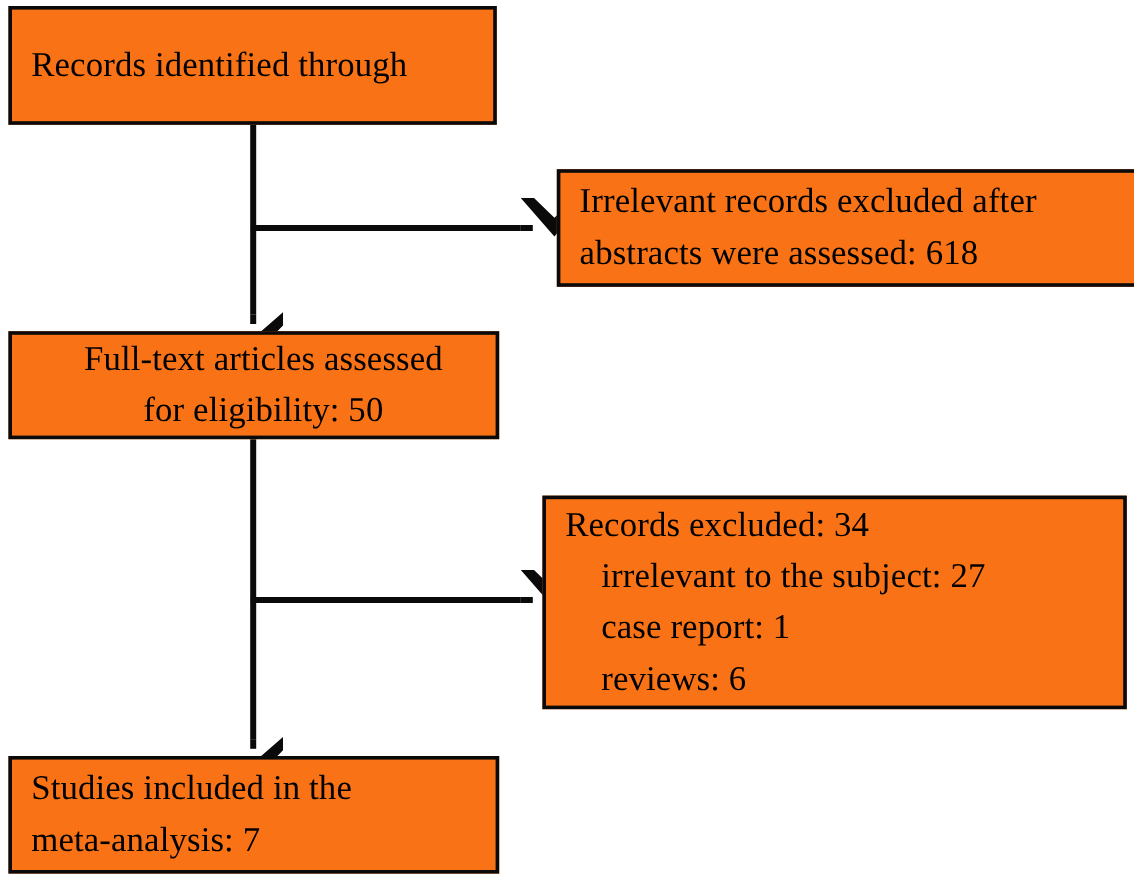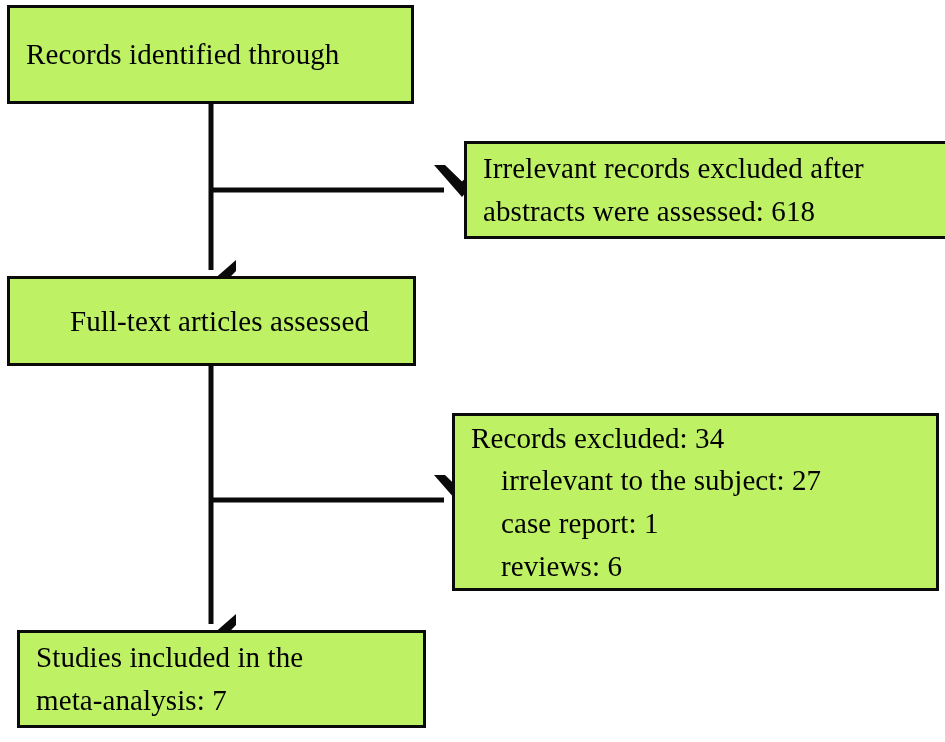--- a/index.html
+++ b/index.html
@@ -14,42 +14,42 @@
     height: 742px;
     background: #ffffff;
     overflow: hidden;
     font-family: "Liberation Serif", "DejaVu Serif", serif;
     color: #000000;
   }
   .flow-box {
     position: absolute;
     box-sizing: border-box;
     border: 3px solid #0a0a0a;
-    background: #bef264;
+    background: #f97316;
     display: flex;
     flex-direction: column;
     justify-content: center;
   }
   .flow-box .line {
     display: block;
     font-size: 29px;
     line-height: 1.47;
     white-space: pre;
     padding-left: 16px;
     letter-spacing: 0.1px;
   }
   .flow-box .line.indent {
     padding-left: 46px;
   }
   
   #box-identified   { left: 7px;   top: 5px;   width: 407px; height: 99px; }
   #box-excluded-abstracts { left: 464px; top: 141px; width: 487px; height: 98px; }
   #box-fulltext     { left: 7px;   top: 276px; width: 409px; height: 90px; align-items: center; }
   #box-excluded-records { left: 452px; top: 413px; width: 487px; height: 178px; }
-  #box-included     { left: 17px;   top: 630px; width: 409px; height: 98px; }
+  #box-included     { left: 7px;   top: 630px; width: 409px; height: 98px; }
 
   
   #connectors {
     position: absolute;
     left: 0;
     top: 0;
     width: 945px;
     height: 742px;
     pointer-events: none;
   }
@@ -91,20 +91,21 @@
     <span class="line">Records identified through</span>
   </div>
 
   <div class="flow-box" id="box-excluded-abstracts">
     <span class="line">Irrelevant records excluded after</span>
     <span class="line">abstracts were assessed: 618</span>
   </div>
 
   <div class="flow-box" id="box-fulltext">
     <span class="line">Full-text articles assessed</span>
+    <span class="line">for eligibility: 50</span>
   </div>
 
   <div class="flow-box" id="box-excluded-records">
     <span class="line">Records excluded: 34</span>
     <span class="line indent">irrelevant to the subject: 27</span>
     <span class="line indent">case report: 1</span>
     <span class="line indent">reviews: 6</span>
   </div>
 
   <div class="flow-box" id="box-included">

